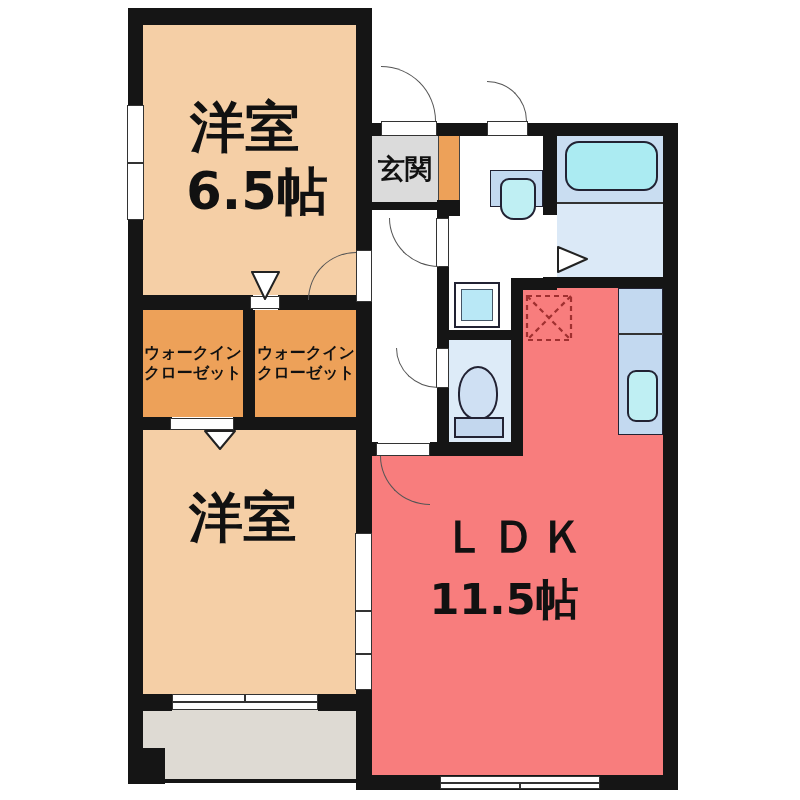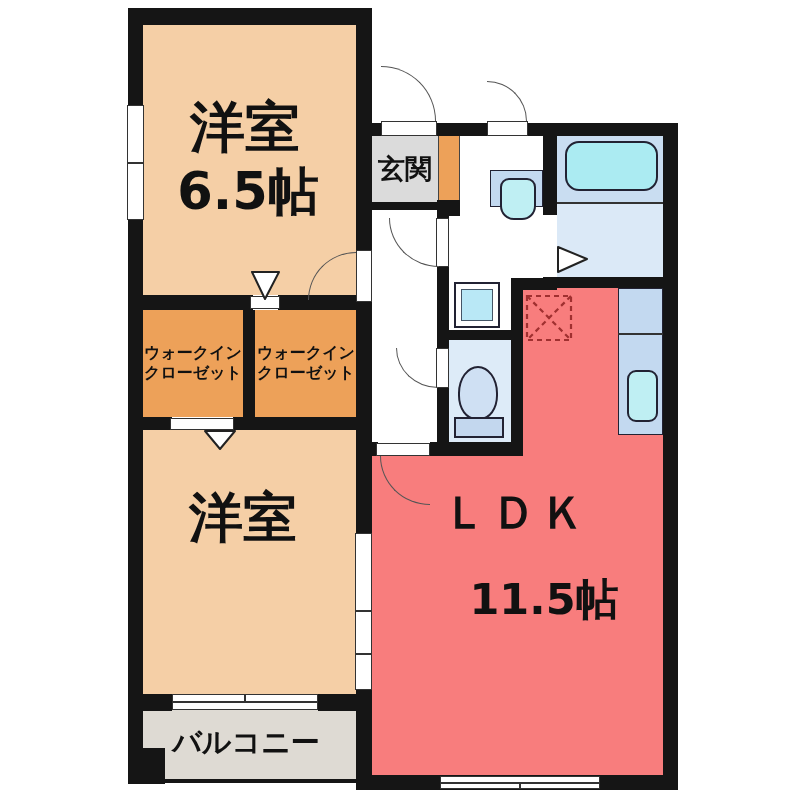--- a/index.html
+++ b/index.html
@@ -118,33 +118,32 @@
     <polygon points="205,431 235,431 220,449" fill="#ffffff" stroke="#222" stroke-width="2" stroke-linejoin="round"></polygon>
     <polygon points="558,247 558,272 587,259" fill="#ffffff" stroke="#222" stroke-width="2" stroke-linejoin="round"></polygon>
     <g stroke="#A03030" stroke-width="2.2" stroke-dasharray="5,4" fill="none">
       <rect x="527" y="296" width="44" height="44"></rect>
       <line x1="527" y1="296" x2="571" y2="340"></line>
       <line x1="571" y1="296" x2="527" y2="340"></line>
     </g>
   </svg>
 
   <div class="t" style="left:245px;top:127px;font-size:55px;">洋室</div>
-  <div class="t" style="left:248px;top:192px;font-size:51px;">6.5帖</div>
+  <div class="t" style="left:257px;top:192px;font-size:51px;">6.5帖</div>
 
   <div class="t" style="left:405px;top:169px;font-size:27px;">玄関</div>
 
   <div class="t" style="left:193px;top:363px;font-size:16px;">
     <div>ウォークイン</div>
     <div>クローゼット</div>
   </div>
   <div class="t" style="left:306px;top:363px;font-size:16px;">
     <div>ウォークイン</div>
     <div>クローゼット</div>
   </div>
 
   <div class="t" style="left:243px;top:518px;font-size:54px;">洋室</div>
 
-  <div class="t" style="left:516px;top:513px;font-size:45px;letter-spacing:4px;">ＬＤＫ</div>
-  <div class="t" style="left:544px;top:600px;font-size:43px;">11.5帖</div>
+  <div class="t" style="left:516px;top:537px;font-size:45px;letter-spacing:4px;">ＬＤＫ</div>
+  <div class="t" style="left:504px;top:600px;font-size:43px;">11.5帖</div>
 
-  <div class="t" style="left:246px;top:742px;font-size:29px;">バルコニー</div>
 
 </div>
 
 </body></html>

